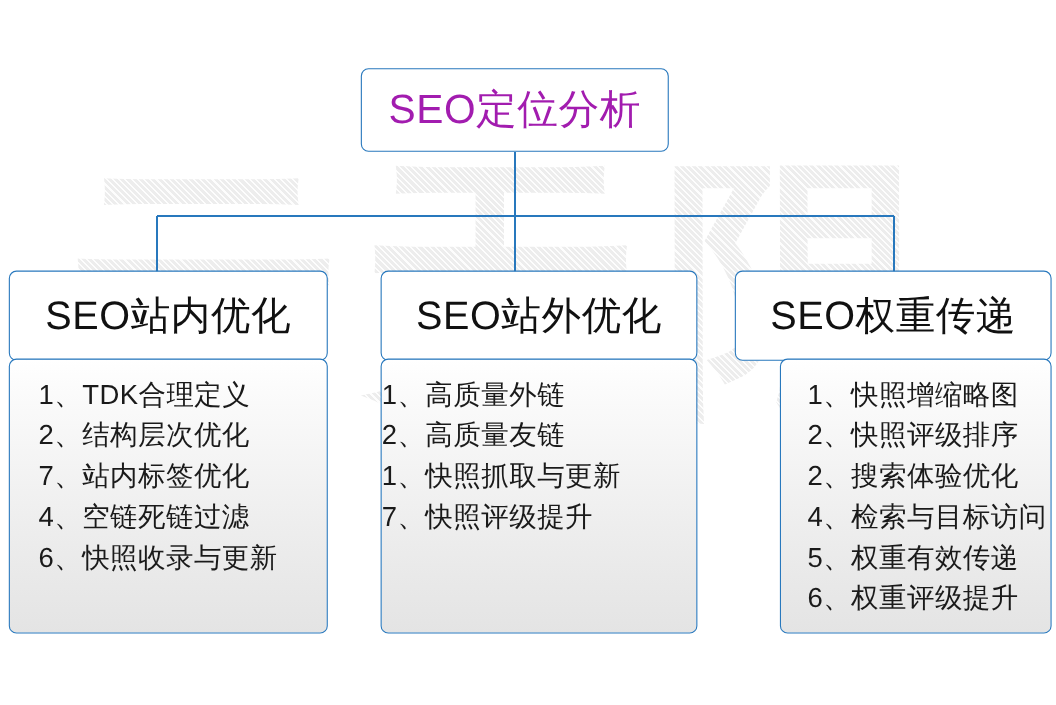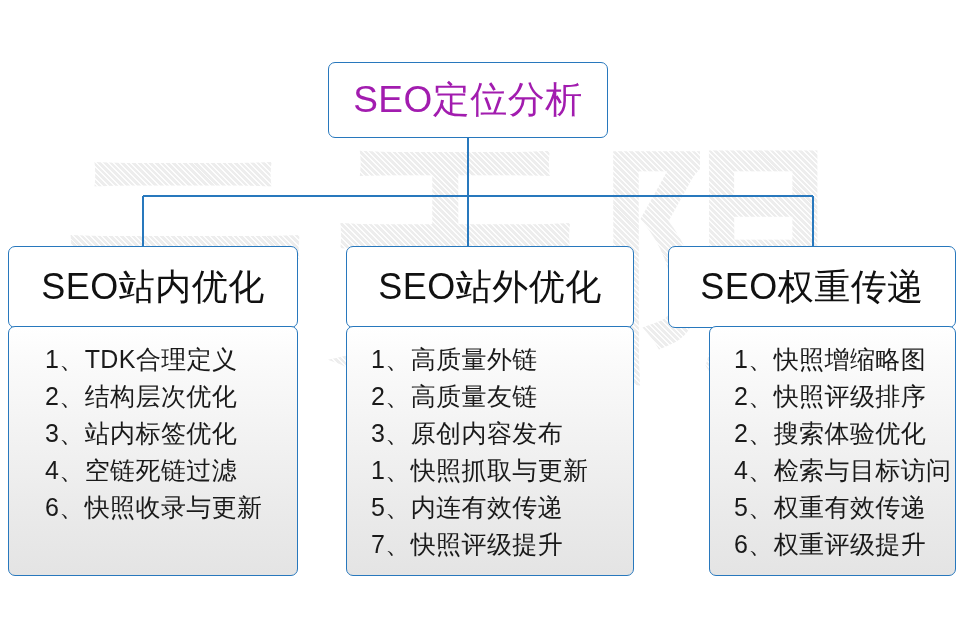--- a/index.html
+++ b/index.html
@@ -147,22 +147,22 @@
     color: #1a1a1a;
     white-space: nowrap;
     letter-spacing: 0.4px;
   }
 
   
   #col-0 { left: 8px;   width: 290px; }
   #col-1 { left: 330px; width: 288px; margin-left: 16px; }
   #col-2 { left: 668px; width: 288px; }
 
-  #col-0 .col-body { padding-left: 36px; }
-  #col-1 .col-body { padding-left: 24px; }
+  #col-0 .col-body { padding-left: 26px; }
+  #col-1 .col-body { }
   #col-2 .col-body { padding-left: 24px; margin-left: 41px; }
 </style>
 </head>
 <body>
 
 <div id="canvas">
 
   <div class="watermark">
     <span>云</span>
     <span>无</span>
@@ -185,38 +185,36 @@
   </div>
 
   <div class="column" id="col-0">
     <div class="col-head">
       <div class="col-head-label">SEO站内优化</div>
     </div>
     <div class="col-body">
       <ol>
         <li>1、TDK合理定义</li>
         <li>2、结构层次优化</li>
-        <li>3、站内标签优化</li>
+        <li>7、站内标签优化</li>
         <li>4、空链死链过滤</li>
         <li>6、快照收录与更新</li>
       </ol>
     </div>
   </div>
 
   <div class="column" id="col-1">
     <div class="col-head">
       <div class="col-head-label">SEO站外优化</div>
     </div>
     <div class="col-body">
       <ol>
         <li>1、高质量外链</li>
         <li>2、高质量友链</li>
-        <li>3、原创内容发布</li>
         <li>1、快照抓取与更新</li>
-        <li>5、内连有效传递</li>
         <li>7、快照评级提升</li>
       </ol>
     </div>
   </div>
 
   <div class="column" id="col-2">
     <div class="col-head">
       <div class="col-head-label">SEO权重传递</div>
     </div>
     <div class="col-body">

